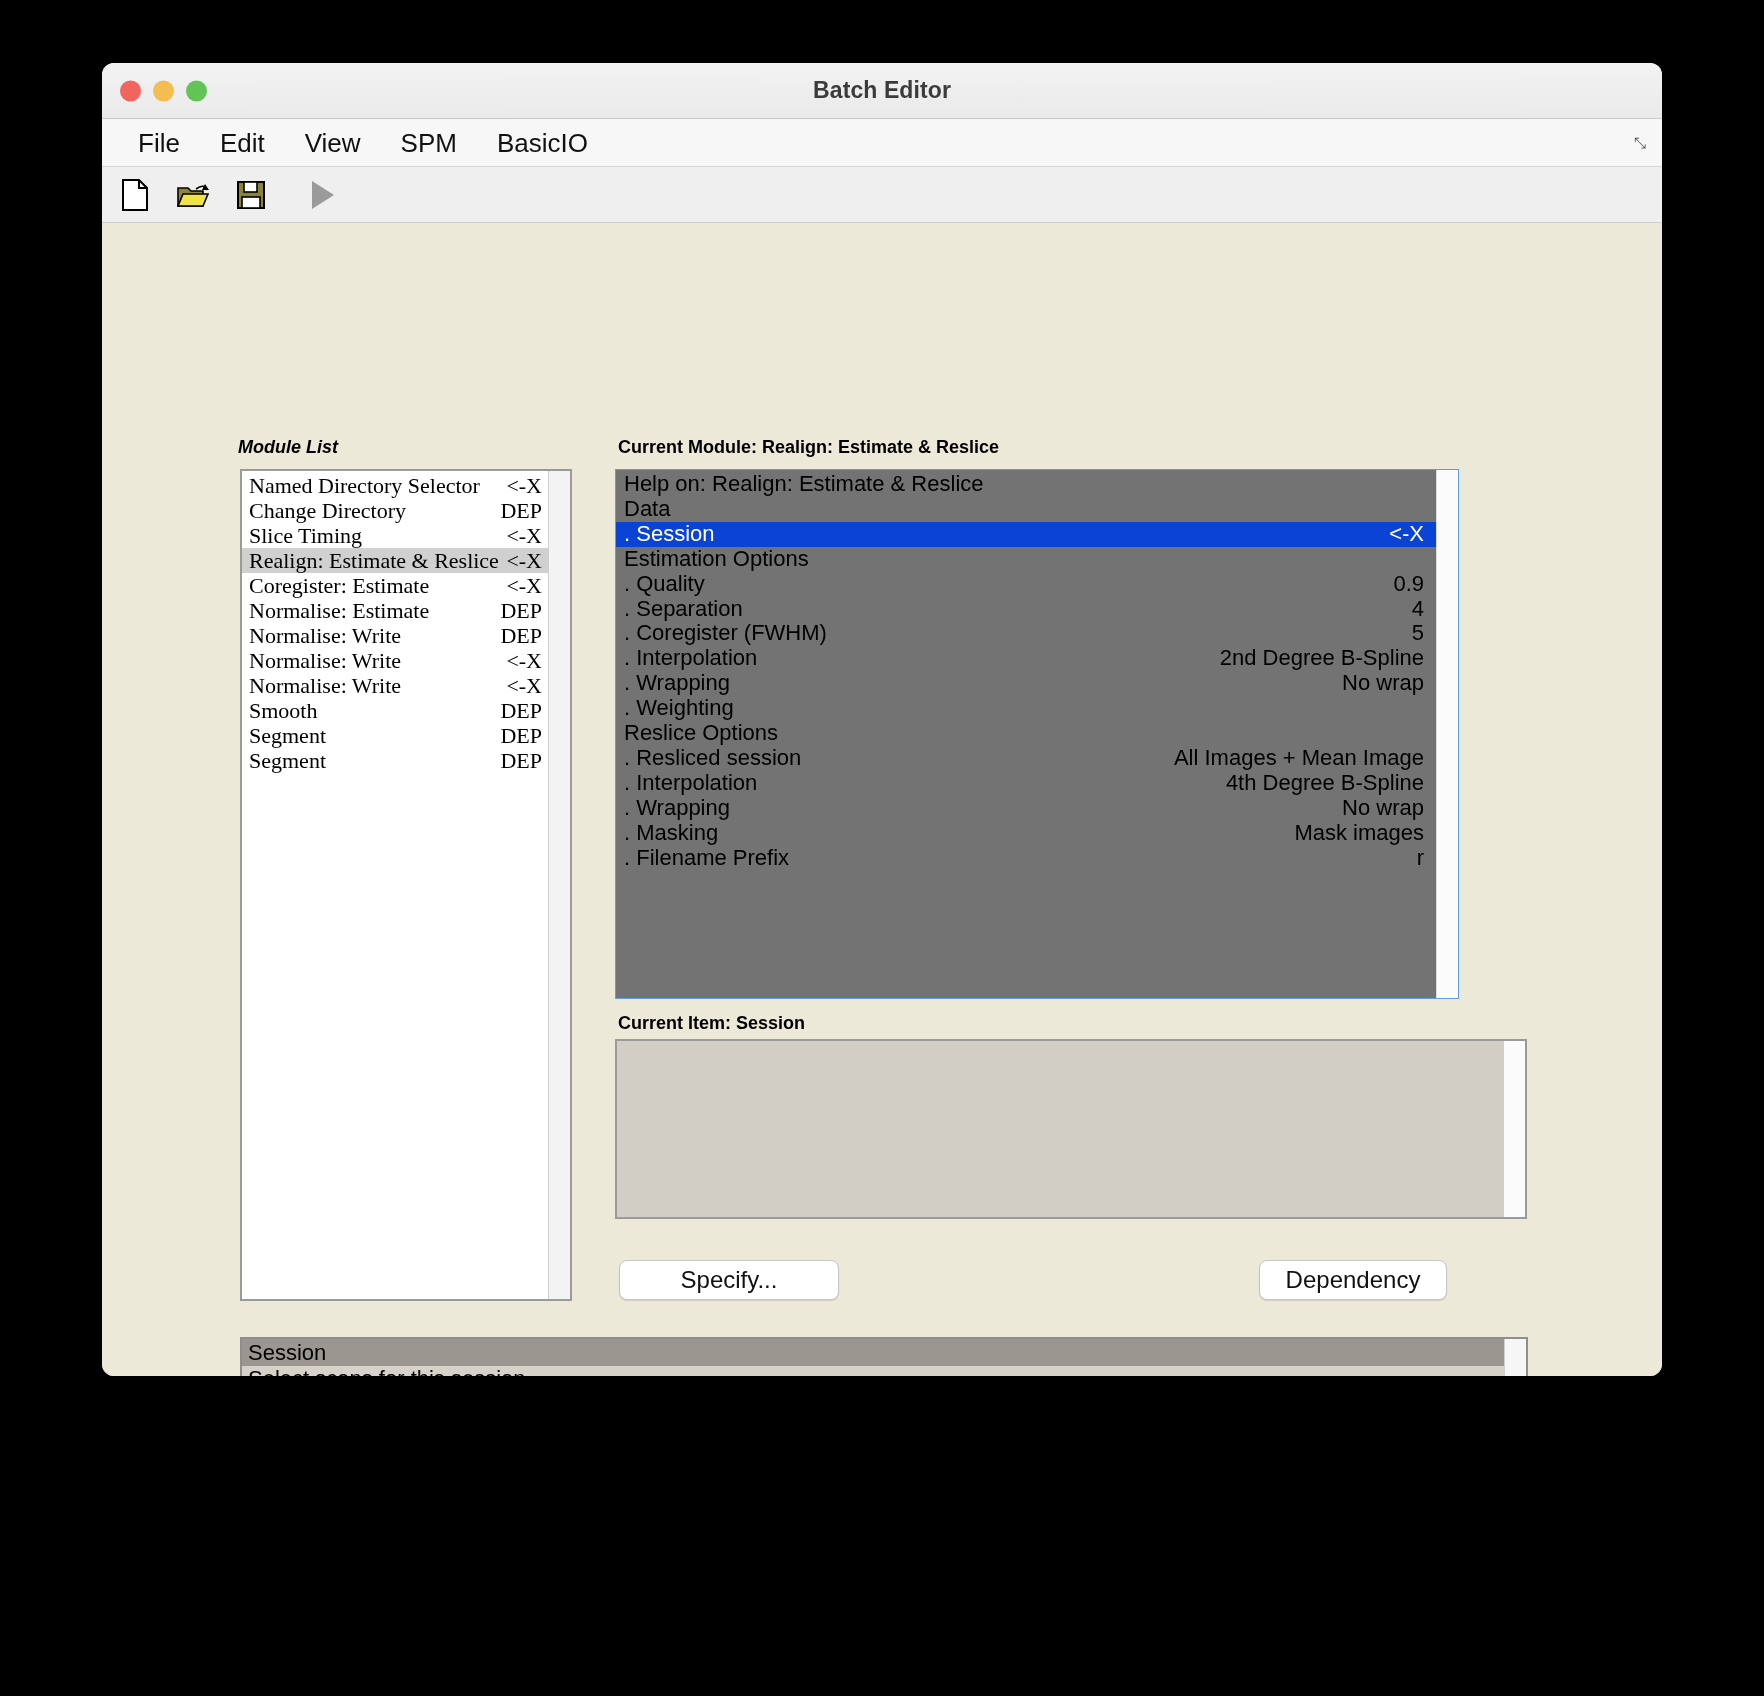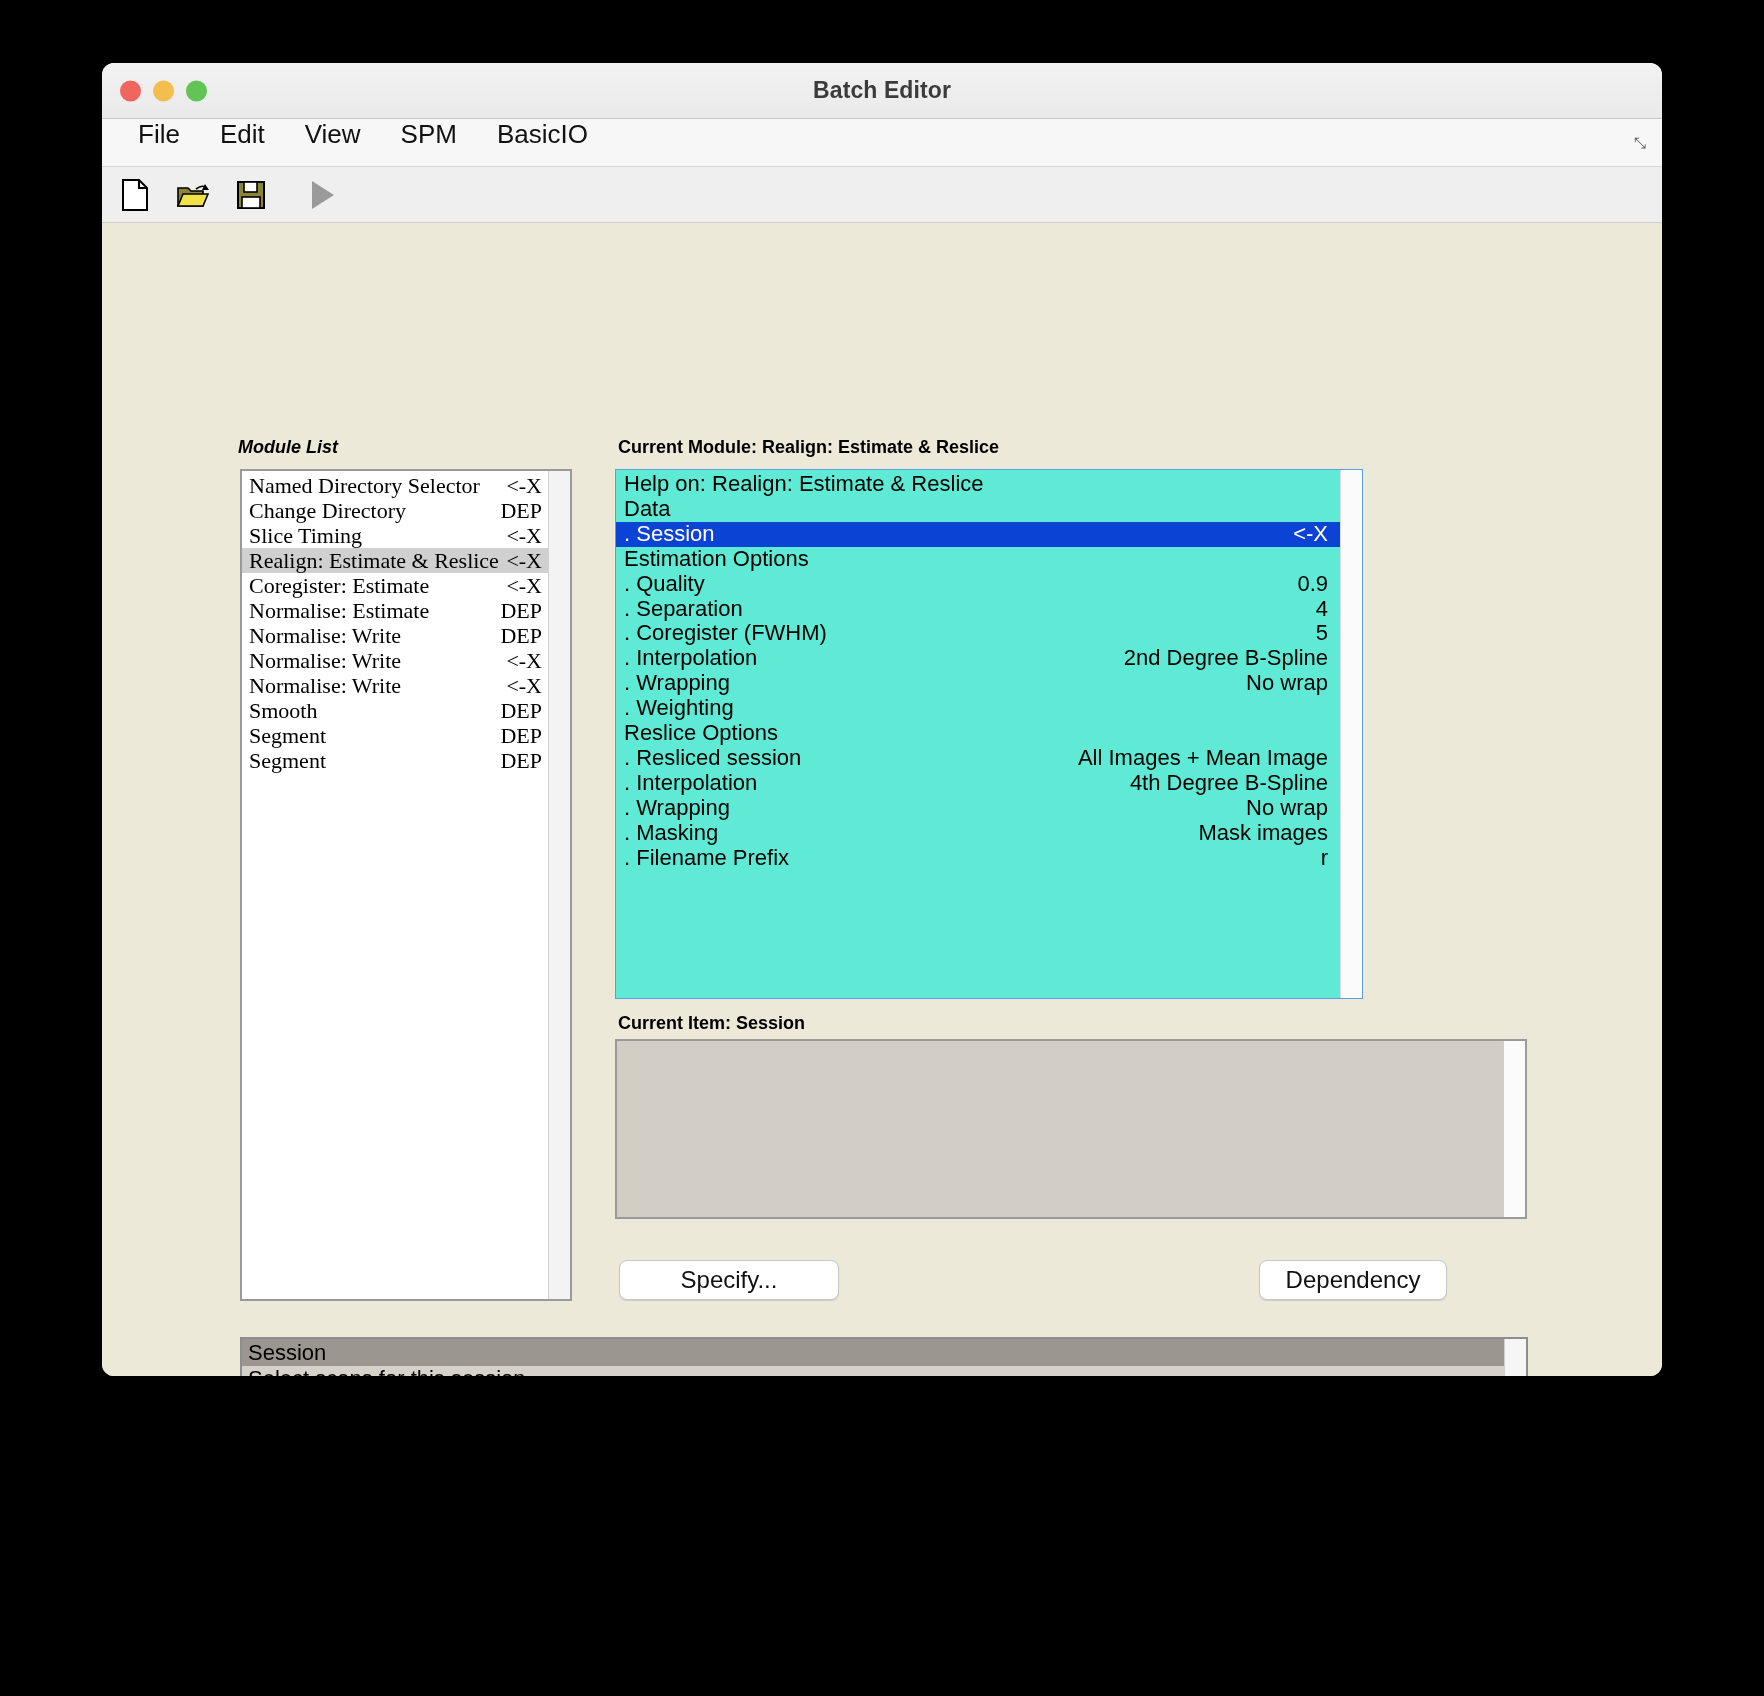--- a/index.html
+++ b/index.html
@@ -54,20 +54,21 @@
     color: #3b3b3b;
     letter-spacing: 0.1px;
   }
 
   
   #menubar {
     height: 48px;
     background: #f7f7f7;
     border-bottom: 1px solid #d6d6d6;
     display: flex;
+    align-items: center;
     padding-left: 16px;
     position: relative;
     flex: 0 0 auto;
   }
   .menu-item {
     font-size: 26px;
     color: #111;
     padding: 2px 20px;
     cursor: default;
     line-height: 1;
@@ -147,22 +148,22 @@
     width: 22px;
     background: #f3f3f3;
     border-left: 1px solid #d0d0d0;
   }
 
   
   #curmod-label { position: absolute; left: 516px; top: 214px; }
   #curmod-box {
     position: absolute;
     left: 513px; top: 246px;
-    width: 748px; height: 530px;
-    background: #5eead4;
+    width: 844px; height: 530px;
+    background: #737373;
     border: 1px solid #5c9fe0;
     display: flex;
     overflow: hidden;
   }
   #curmod-inner {
     flex: 1 1 auto;
     padding: 2px 0 0 0;
     overflow: hidden;
   }
   .cfg-row {

